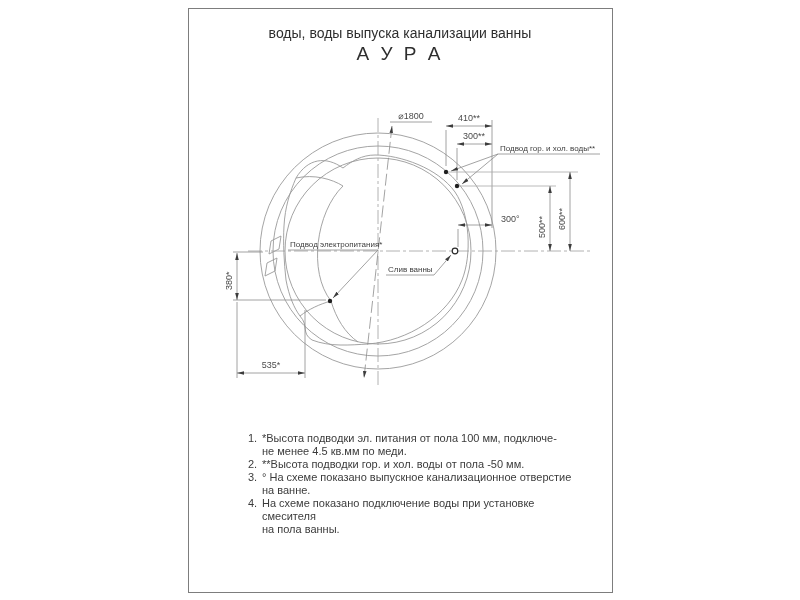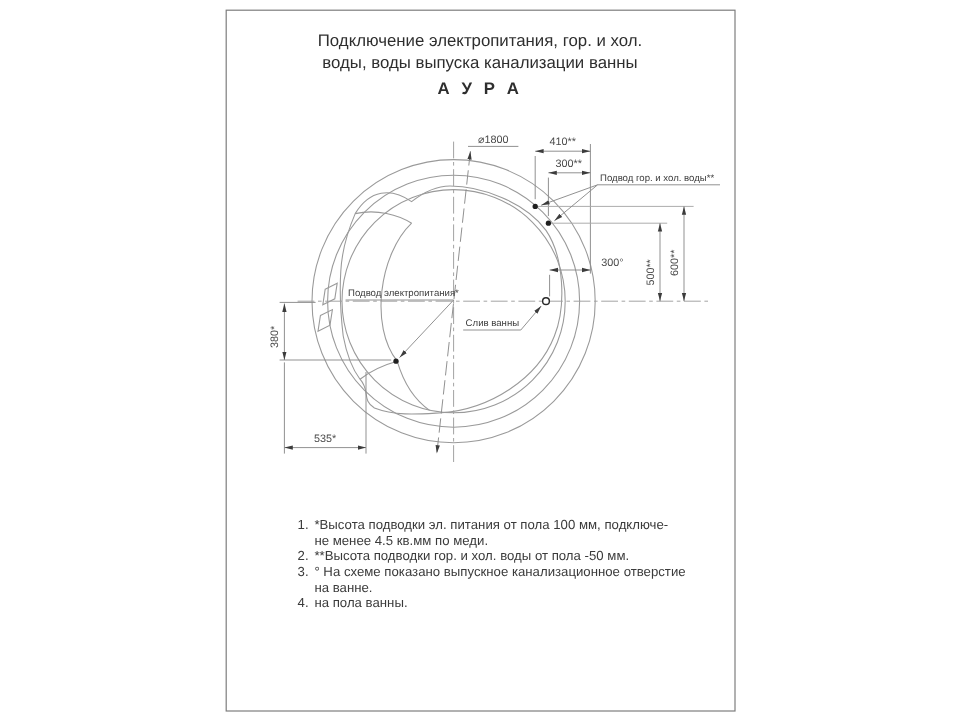--- a/index.html
+++ b/index.html
@@ -9,42 +9,41 @@
   }
   .frame{
     position:absolute;left:188px;top:8px;width:423px;height:583px;
     border:1px solid #7d7d7d;background:#fff;
   }
   .title-block{
     position:absolute;left:188px;top:24px;width:424px;
     text-align:center;color:#2e2e2e;
   }
   .title-line{font-size:14px;line-height:19px;}
-  .title-model{font-size:14px;line-height:20px;letter-spacing:3px;margin-top:1px;font-weight:bold;}
+  .title-model{font-size:19px;line-height:20px;letter-spacing:3px;margin-top:1px;}
   .drawing-svg{position:absolute;left:0;top:0;}
   .notes{
     position:absolute;left:248px;top:432px;width:340px;
     font-size:11px;line-height:13px;color:#3b3b3b;
   }
   .note{display:flex;margin:0;}
   .note-num{width:14px;flex:0 0 14px;}
   .note-body{flex:1;}
   svg text{font-family:"Liberation Sans", sans-serif;fill:#4a4a4a;}
   .dim-txt{font-size:9px;}
   .lbl-txt{font-size:8px;fill:#3d3d3d;}
 </style>
 </head>
 <body>
 
 <div class="canvas">
 
   <div class="frame"></div>
 
   <div class="title-block">
-    <div class="title-line">Подключение электропитания, гор. и хол.</div>
     <div class="title-line">воды, воды выпуска канализации ванны</div>
     <div class="title-model">А У Р А</div>
   </div>
 
   <svg class="drawing-svg" width="800" height="600" viewBox="0 0 800 600">
     <defs>
       <marker id="arr" orient="auto-start-reverse" markerUnits="userSpaceOnUse" markerWidth="8" markerHeight="5" refX="7" refY="2.5">
         <path d="M0,0.7 L7,2.5 L0,4.3 z" fill="#3c3c3c"></path>
       </marker>
     </defs>
@@ -178,18 +177,19 @@
     <div class="note">
       <span class="note-num">3.</span>
       <span class="note-body">
         <div>° На схеме показано выпускное канализационное отверстие</div>
         <div>на ванне.</div>
       </span>
     </div>
     <div class="note">
       <span class="note-num">4.</span>
       <span class="note-body">
+        <div>На схеме показано подключение воды при установке смесителя</div>
         <div>на пола ванны.</div>
       </span>
     </div>
   </div>
 
 </div>
 
 </body></html>

